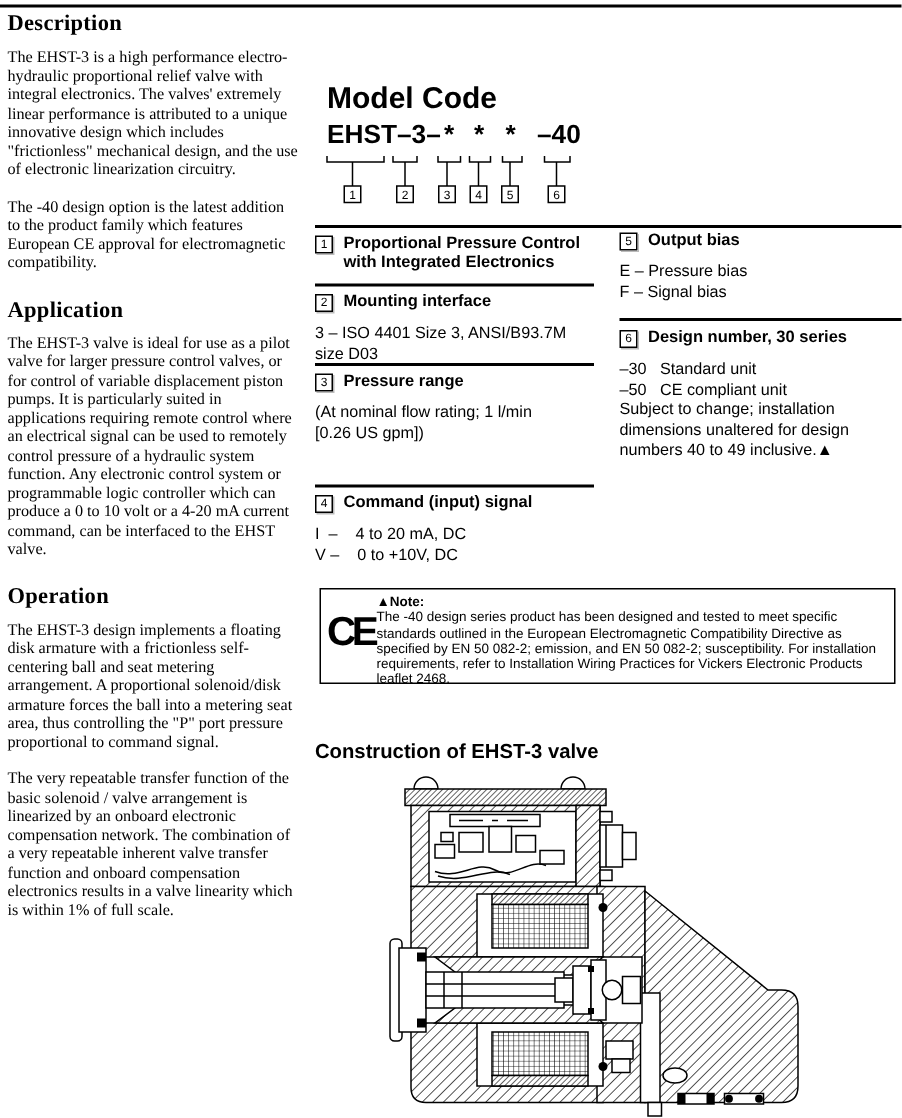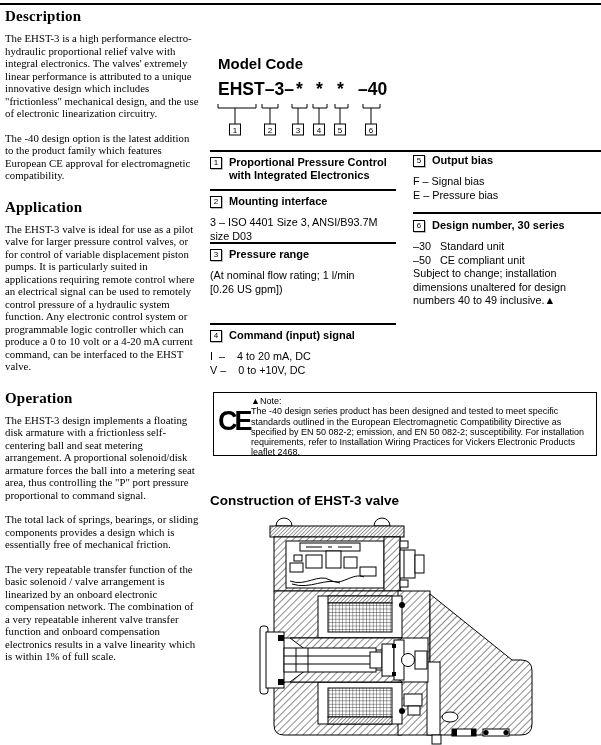--- a/index.html
+++ b/index.html
@@ -12,21 +12,21 @@
   .top-rule{position:absolute;left:0;top:3px;width:601px;height:2px;background:#000;}
 
   
   .left-col{position:absolute;left:5px;top:8px;width:194px;}
   .h1{font-size:15px;font-weight:700;margin:0 0 7px 0;letter-spacing:.2px;}
   .para{font-size:10.8px;line-height:12.5px;margin:0 0 12px 0;}
   .lsec{margin-bottom:17px;font-family:Liberation Serif, serif;}
 
   
   .region{position:absolute;left:210px;top:0;width:391px;height:745px;}
-  .mc-heading{position:absolute;left:8px;top:55px;font-size:15px;font-weight:700;}
+  .mc-heading{position:absolute;left:8px;top:55px;font-size:20px;font-weight:700;}
   .mc-code{position:absolute;top:79px;left:0;height:22px;width:200px;font-size:17.5px;font-weight:700;}
   .mc-code span{position:absolute;top:0;white-space:pre;}
   .mc-base{left:8px;}  .mc-s1{left:86px;} .mc-s2{left:106px;} .mc-s3{left:127px;} .mc-suf{left:148px;}
   .mc-svg{position:absolute;left:0;top:104px;}
 
   .rule{position:absolute;height:1.5px;background:#000;}
   .rule-full{left:0;top:150px;width:391px;}
   .rule-m1{left:0;top:189px;width:186px;}
   .rule-m2{left:0;top:242px;width:186px;}
   .rule-m3{left:0;top:323px;width:186px;}
@@ -40,21 +40,21 @@
   .item-title{font-size:11px;font-weight:700;line-height:13px;}
   .item-lines{margin-top:7px;font-size:10.8px;line-height:14px;}
   .line{white-space:pre;}
   .foot{margin-top:0;font-size:10.8px;line-height:13.5px;white-space:normal;}
 
   
   .note-box{position:absolute;left:3px;top:392px;width:382px;height:62px;border:1.5px solid #000;}
   .ce-mark{position:absolute;left:4px;top:13px;font-family:Liberation Sans, sans-serif;
            font-size:27px;font-weight:800;letter-spacing:-3px;}
   .note-text{position:absolute;left:37px;top:3px;width:344px;font-size:9px;line-height:10.3px;}
-  .note-label{font-weight:400;}
+  .note-label{font-weight:700;}
 
   .construction-heading{position:absolute;left:0;top:493px;font-size:13.5px;font-weight:700;}
   .drawing{position:absolute;left:230px;top:510px;}
 </style>
 </head>
 <body>
 
 <div class="top-rule"></div>
 
 <div class="left-col">
@@ -63,21 +63,20 @@
     <p class="para">The EHST-3 is a high performance electro-hydraulic proportional relief valve with integral electronics. The valves' extremely linear performance is attributed to a unique innovative design which includes "frictionless" mechanical design, and the use of electronic linearization circuitry.</p>
     <p class="para">The -40 design option is the latest addition to the product family which features European CE approval for electromagnetic compatibility.</p>
   </div>
   <div class="lsec">
     <div class="h1">Application</div>
     <p class="para">The EHST-3 valve is ideal for use as a pilot valve for larger pressure control valves, or for control of variable displacement piston pumps. It is particularly suited in applications requiring remote control where an electrical signal can be used to remotely control pressure of a hydraulic system function. Any electronic control system or programmable logic controller which can produce a 0 to 10 volt or a 4-20 mA current command, can be interfaced to the EHST valve.</p>
   </div>
   <div class="lsec">
     <div class="h1">Operation</div>
     <p class="para">The EHST-3 design implements a floating disk armature with a frictionless self-centering ball and seat metering arrangement. A proportional solenoid/disk armature forces the ball into a metering seat area, thus controlling the "P" port pressure proportional to command signal.</p>
-    <p class="para">The total lack of springs, bearings, or sliding components provides a design which is essentially free of mechanical friction.</p>
     <p class="para">The very repeatable transfer function of the basic solenoid / valve arrangement is linearized by an onboard electronic compensation network. The combination of a very repeatable inherent valve transfer function and onboard compensation electronics results in a valve linearity which is within 1% of full scale.</p>
   </div>
 </div>
 
 <div class="region">
 
   <div class="mc-heading">Model Code</div>
 
   <div class="mc-code">
     <span class="mc-base">EHST–3–</span>
@@ -157,22 +156,22 @@
       <div class="line">V –    0 to +10V, DC</div>
     </div>
   </div>
 
   <div class="item rcol" style="top:154px;">
     <div class="item-head">
       <div class="numbox">5</div>
       <div class="item-title">Output bias</div>
     </div>
     <div class="item-lines">
+      <div class="line">E – Pressure bias</div>
       <div class="line">F – Signal bias</div>
-      <div class="line">E – Pressure bias</div>
     </div>
   </div>
 
   <div class="item rcol" style="top:219px;">
     <div class="item-head">
       <div class="numbox">6</div>
       <div class="item-title">Design number, 30 series</div>
     </div>
     <div class="item-lines">
       <div class="line">–30   Standard unit</div>

